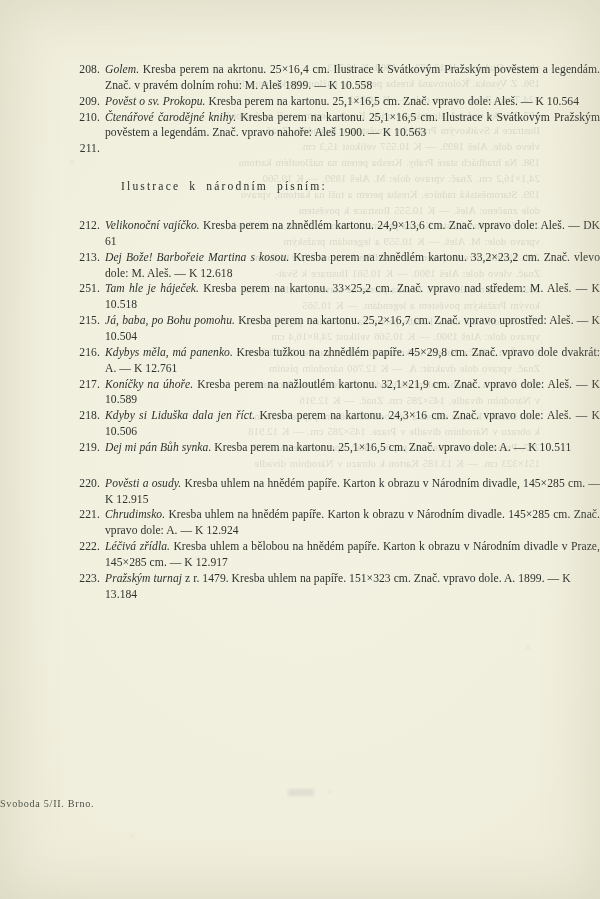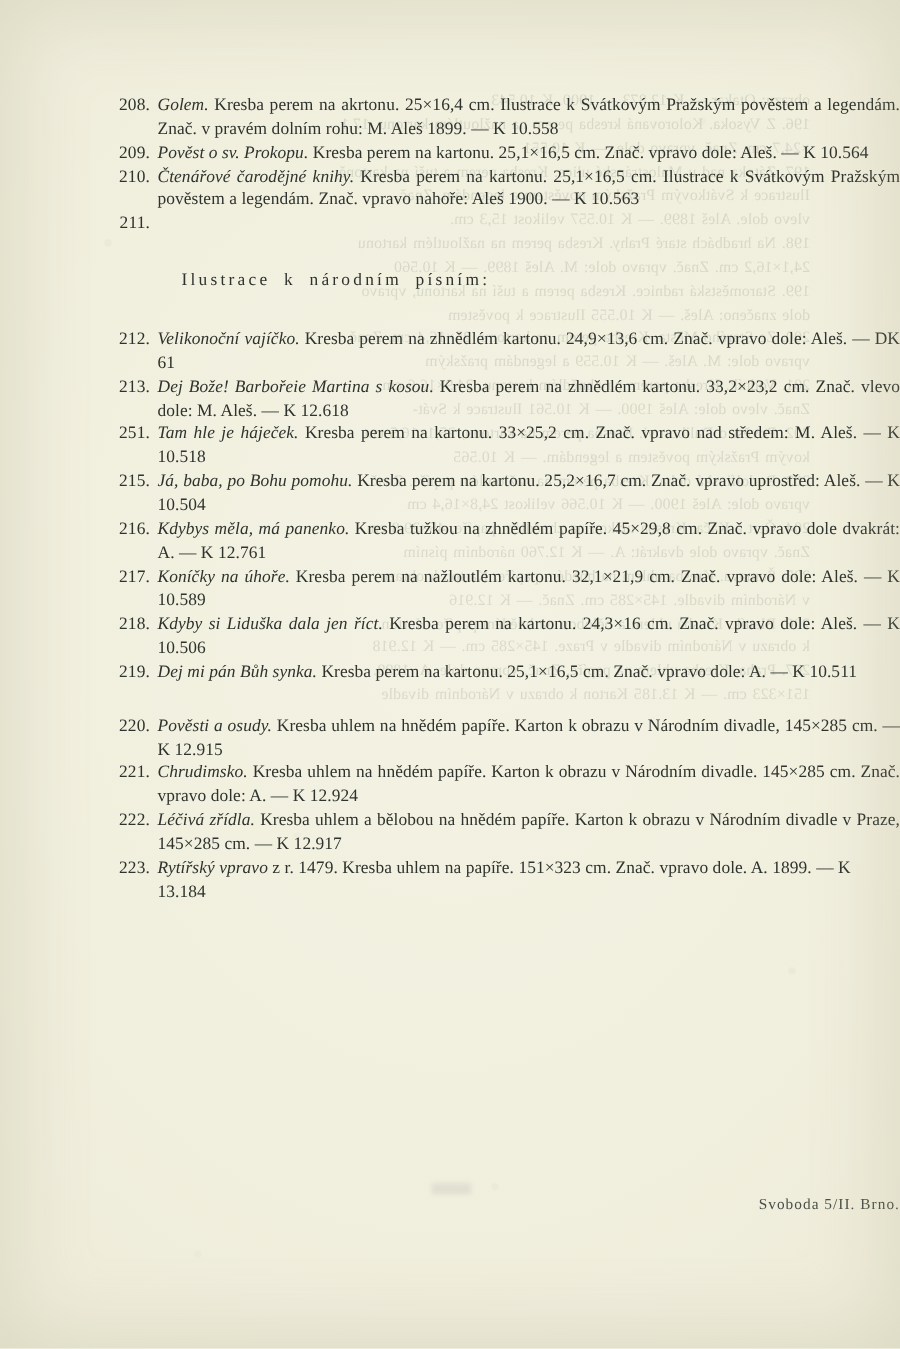--- a/index.html
+++ b/index.html
@@ -113,21 +113,21 @@
   .spacer-head-top { height: 22px; }
   .spacer-head-bot { height: 7px; }
   .spacer-group    { height: 20px; }
 
   
   #imprint {
     position: absolute;
     left: 0;
     top: 798px;
     width: 600px;
-    text-align: right;
+    text-align: left;
     color: #3a403a;
     font-size: 10.2px;
     letter-spacing: .7px;
     opacity: .92;
   }
 
   
   #imprint-smudge {
     position: absolute;
     left: 288px;
@@ -254,21 +254,21 @@
       <span class="body"><span class="ttl">Chrudimsko.</span><span> Kresba uhlem na hnědém papíře. Karton k obrazu v Národním divadle. 145×285 cm. Znač. vpravo dole: A. — K 12.924</span></span>
     </p>
 
     <p class="entry">
       <span class="num">222.</span>
       <span class="body"><span class="ttl">Léčivá zřídla.</span><span> Kresba uhlem a bělobou na hnědém papíře. Karton k obrazu v Národním divadle v Praze, 145×285 cm. — K 12.917</span></span>
     </p>
 
     <p class="entry last-para">
       <span class="num">223.</span>
-      <span class="body"><span class="ttl">Rytířský vpravo</span><span> z r. 1479. Kresba uhlem na papíře. 151×323 cm. Znač. vpravo dole. A. 1899. — K 13.184</span></span>
+      <span class="body"><span class="ttl">Pražským turnaj</span><span> z r. 1479. Kresba uhlem na papíře. 151×323 cm. Znač. vpravo dole. A. 1899. — K 13.184</span></span>
     </p>
 
   </div>
 
   <div id="imprint-smudge"></div>
   <div id="imprint">Svoboda 5/II. Brno.</div>
 
   <div id="vignette"></div>
 </div>
 

